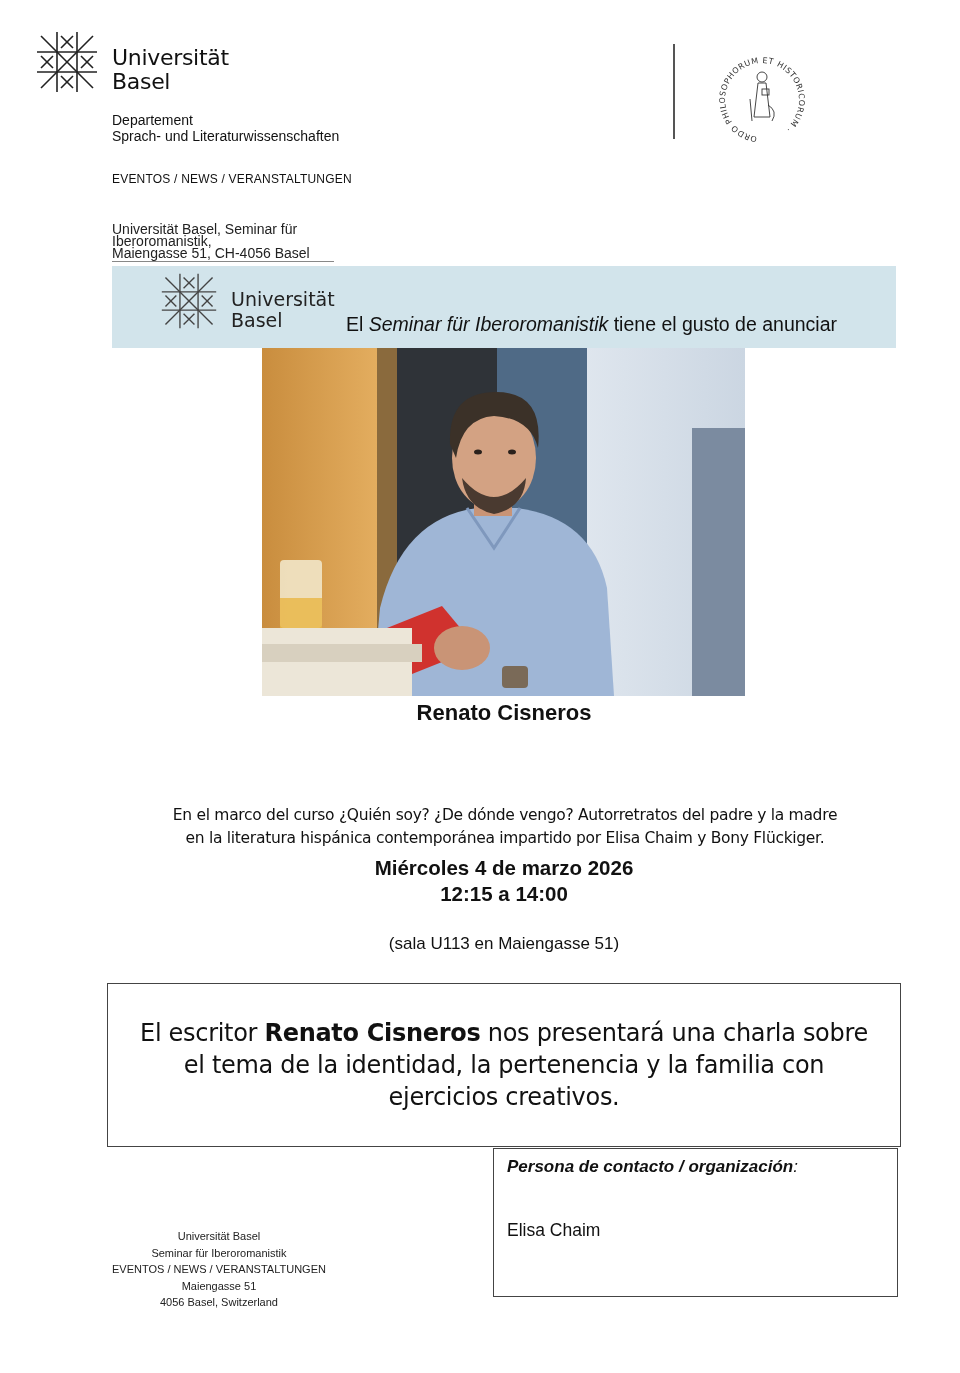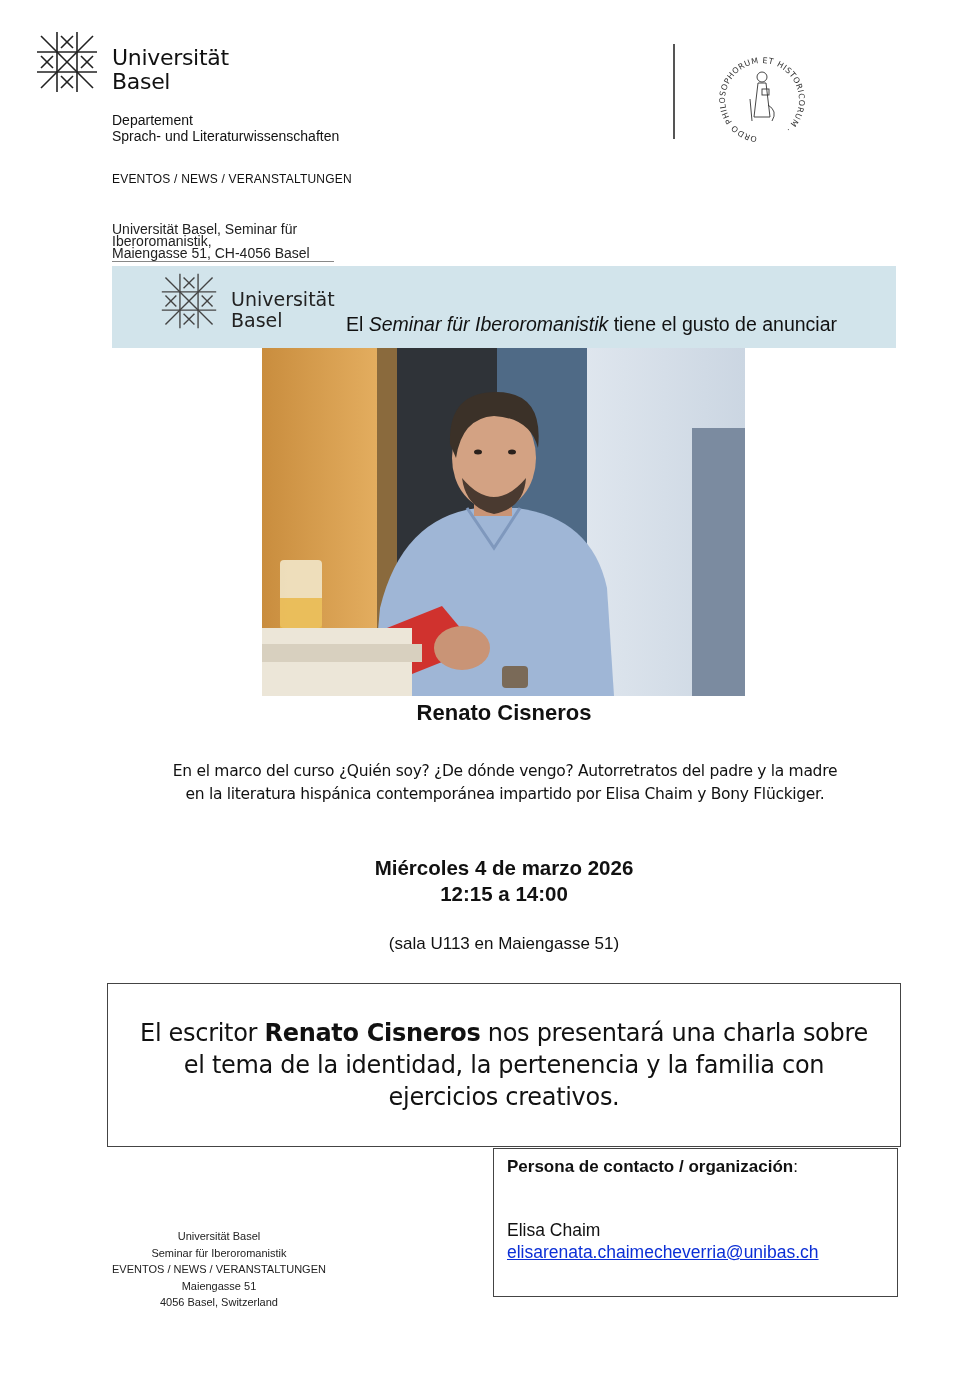--- a/index.html
+++ b/index.html
@@ -21,34 +21,34 @@
   .banner { left: 112px; top: 266px; width: 784px; height: 82px; background: #d2e4eb; }
   .banner-mark { left: 160px; top: 272px; width: 58px; height: 58px; }
   .banner-logo { left: 231px; top: 289px; font-family: "DejaVu Sans", sans-serif; font-size: 19px; line-height: 21px; color: #222; }
   .banner-text { left: 346px; top: 313px; font-size: 19.5px; color: #111; white-space: nowrap; }
   .banner-text i { font-style: italic; }
 
   
   .photo { left: 262px; top: 348px; width: 483px; height: 348px; overflow: hidden; background: #cfd8e2; }
 
   .speaker-name { left: 0; width: 1008px; top: 700px; text-align: center; font-size: 22px; font-weight: bold; color: #111; }
-  .course-intro { left: 100px; width: 810px; top: 760px; text-align: center; font-family: "DejaVu Sans", sans-serif; font-size: 15.5px; line-height: 23px; color: #111; letter-spacing: -0.3px; }
+  .course-intro { left: 100px; width: 810px; top: 804px; text-align: center; font-family: "DejaVu Sans", sans-serif; font-size: 15.5px; line-height: 23px; color: #111; letter-spacing: -0.3px; }
 
   .date { left: 0; width: 1008px; top: 855px; text-align: center; font-size: 20.5px; font-weight: bold; line-height: 26px; color: #111; }
   .room { left: 0; width: 1008px; top: 934px; text-align: center; font-size: 17px; color: #111; }
 
   .talk-box { left: 107px; top: 983px; width: 794px; height: 164px; border: 1.5px solid #444; display: flex; align-items: center; justify-content: center; }
   .talk-text { width: 740px; text-align: center; font-family: "DejaVu Sans", sans-serif; font-size: 24px; line-height: 32px; color: #111; letter-spacing: -0.3px; }
   .talk-text b { font-weight: bold; }
 
   .footer-addr { left: 112px; top: 1228px; font-size: 11px; line-height: 16.5px; color: #222; text-align: center; }
 
   .contact-box { left: 493px; top: 1148px; width: 405px; height: 149px; border: 1.5px solid #444; padding: 8px 13px; }
   .contact-title { font-size: 17px; font-weight: bold; color: #111; }
-  .contact-title span { font-weight: normal; }
+  .contact-title span { font-weight: normal; font-style: italic; }
   .contact-name { margin-top: 42px; font-size: 17.5px; color: #111; line-height: 22px; }
   .contact-email { font-size: 17.5px; color: #0b2fd6; text-decoration: underline; line-height: 22px; display: inline-block; }
 </style>
 </head>
 <body>
 
 <svg class="abs logo-mark" viewBox="0 0 64 64" stroke="#222" stroke-width="1.6" fill="none">
   <line x1="2" y1="22" x2="62" y2="22"></line>
   <line x1="2" y1="42" x2="62" y2="42"></line>
   <line x1="22" y1="2" x2="22" y2="62"></line>
@@ -183,14 +183,13 @@
   <div>Universität Basel</div>
   <div>Seminar für Iberoromanistik</div>
   <div>EVENTOS / NEWS / VERANSTALTUNGEN</div>
   <div>Maiengasse 51</div>
   <div>4056 Basel, Switzerland</div>
 </div>
 
 <div class="abs contact-box">
   <div class="contact-title"><span style="font-weight:bold">Persona de contacto / organización</span><span>:</span></div>
   <div class="contact-name">Elisa Chaim</div>
-  <a class="contact-email">elisarenata.chaimecheverria@unibas.ch</a>
 </div>
 
 </body></html>

